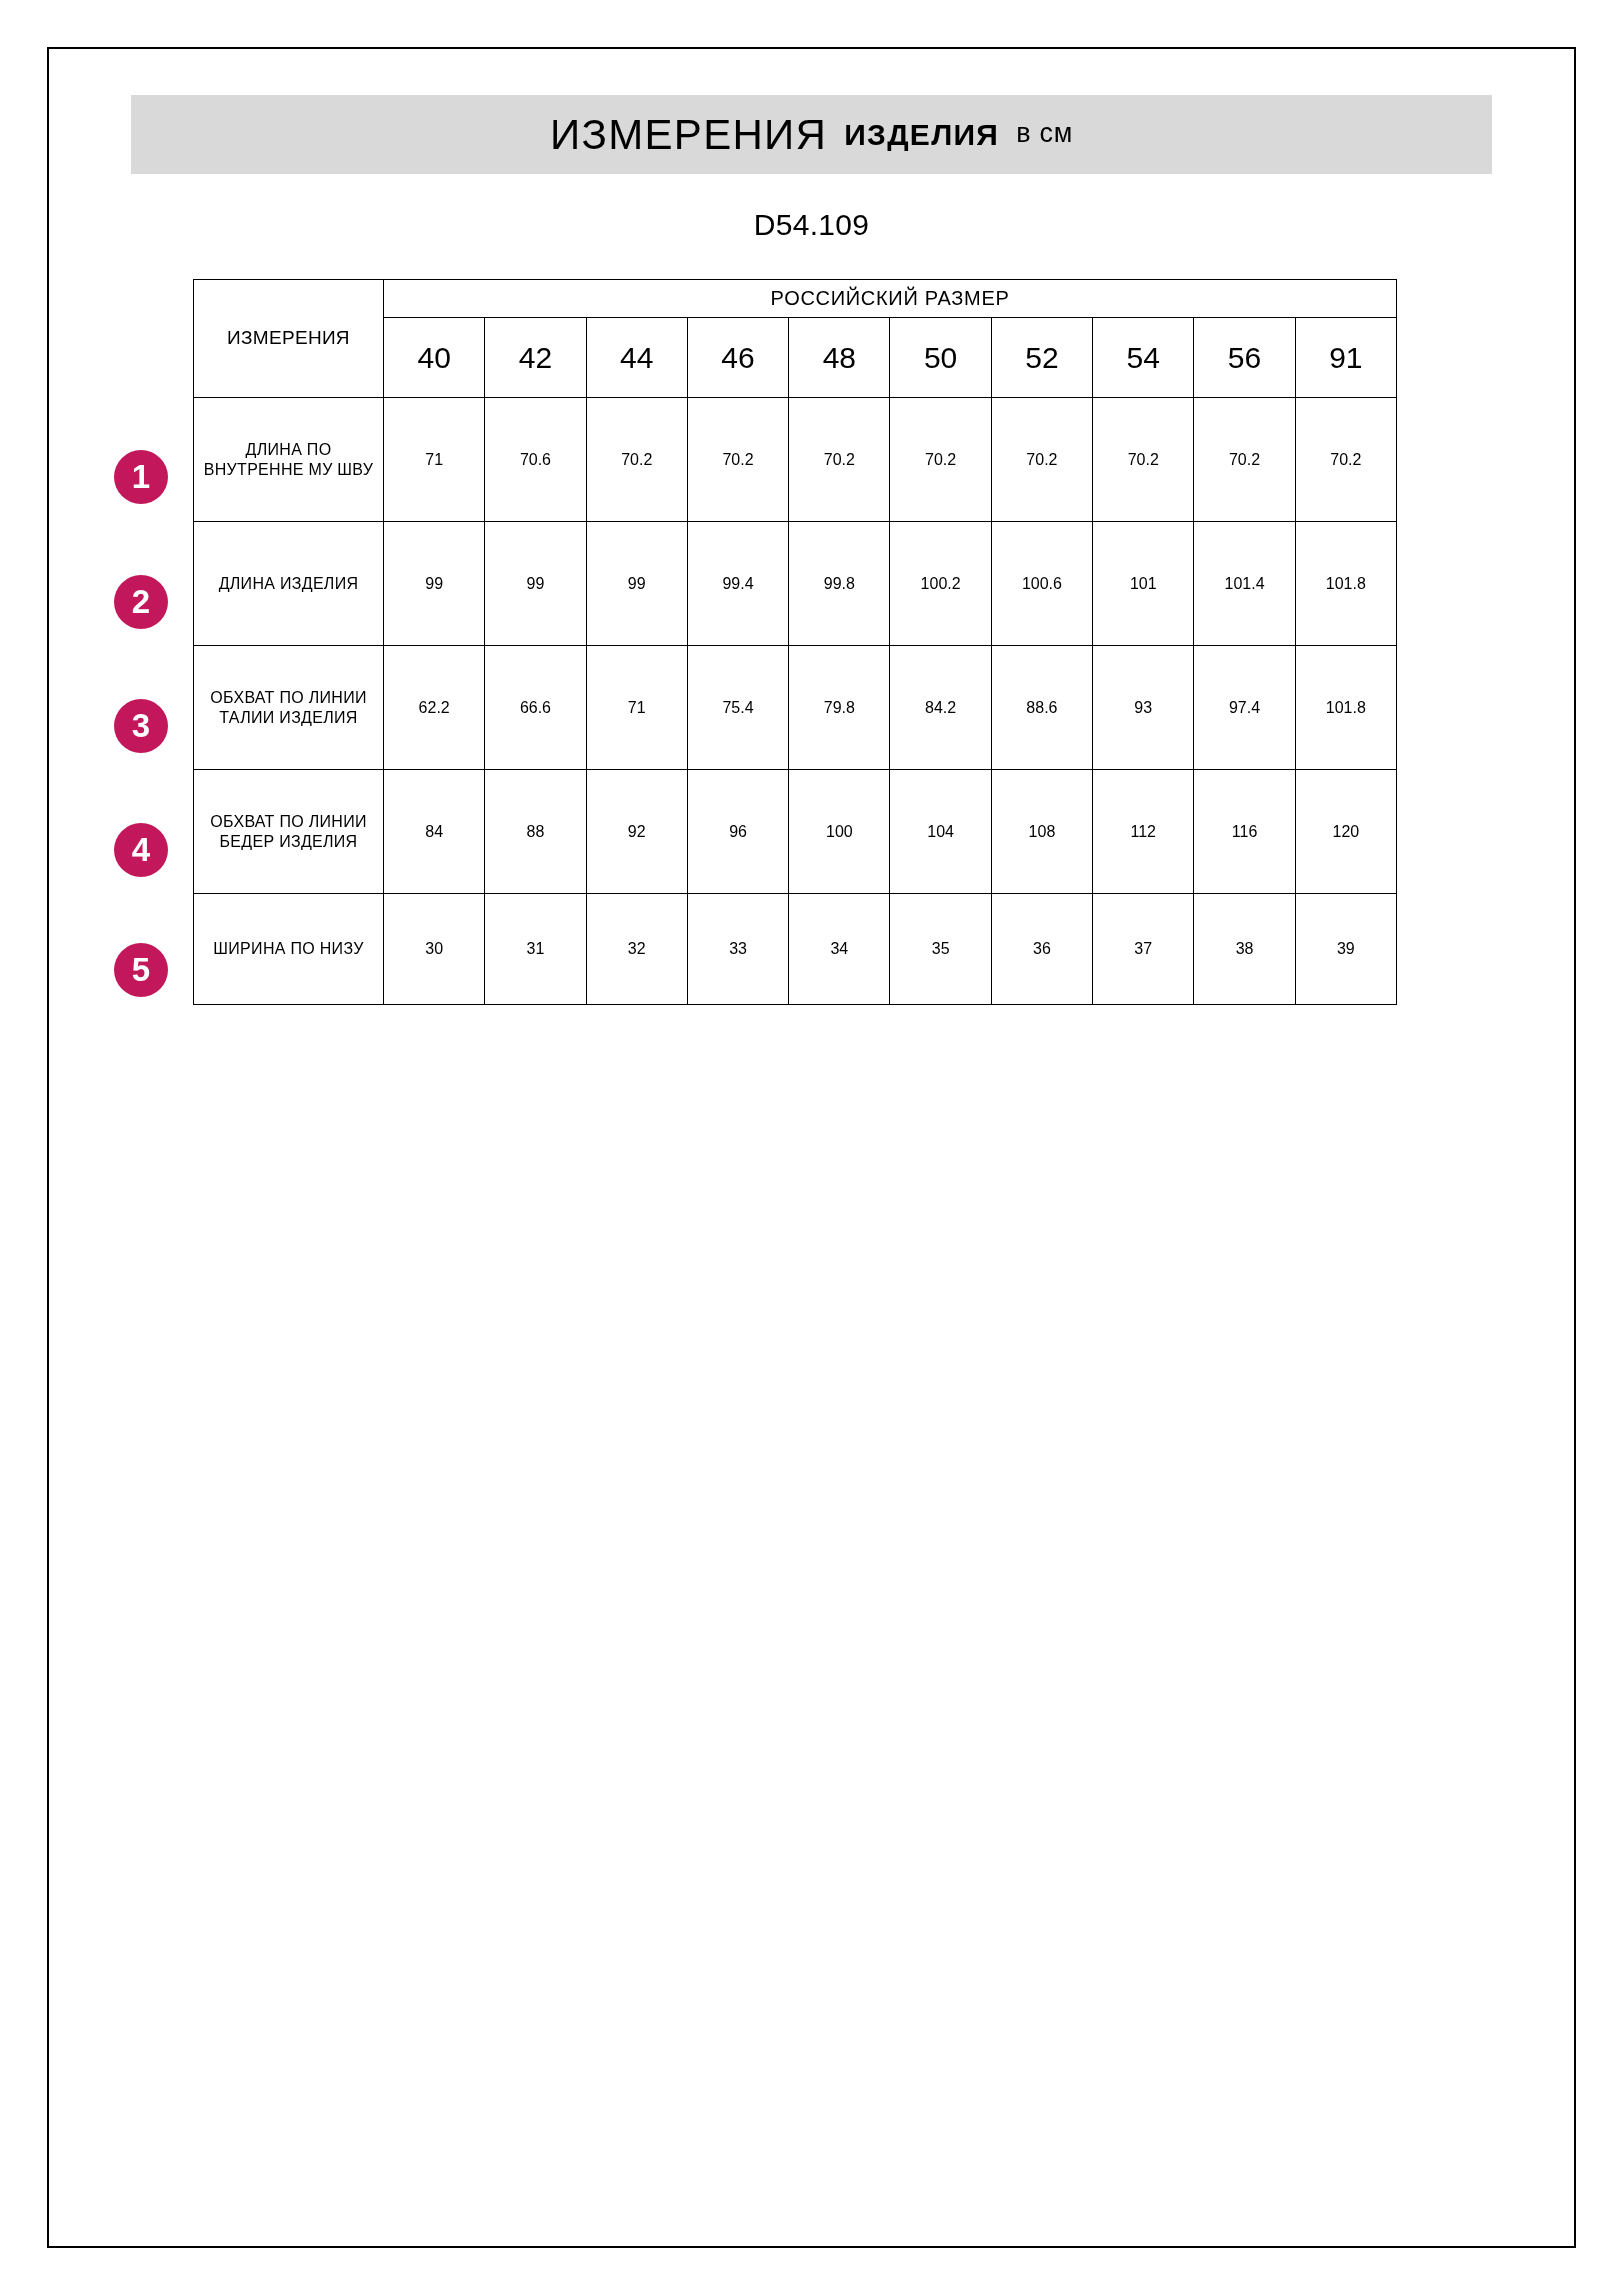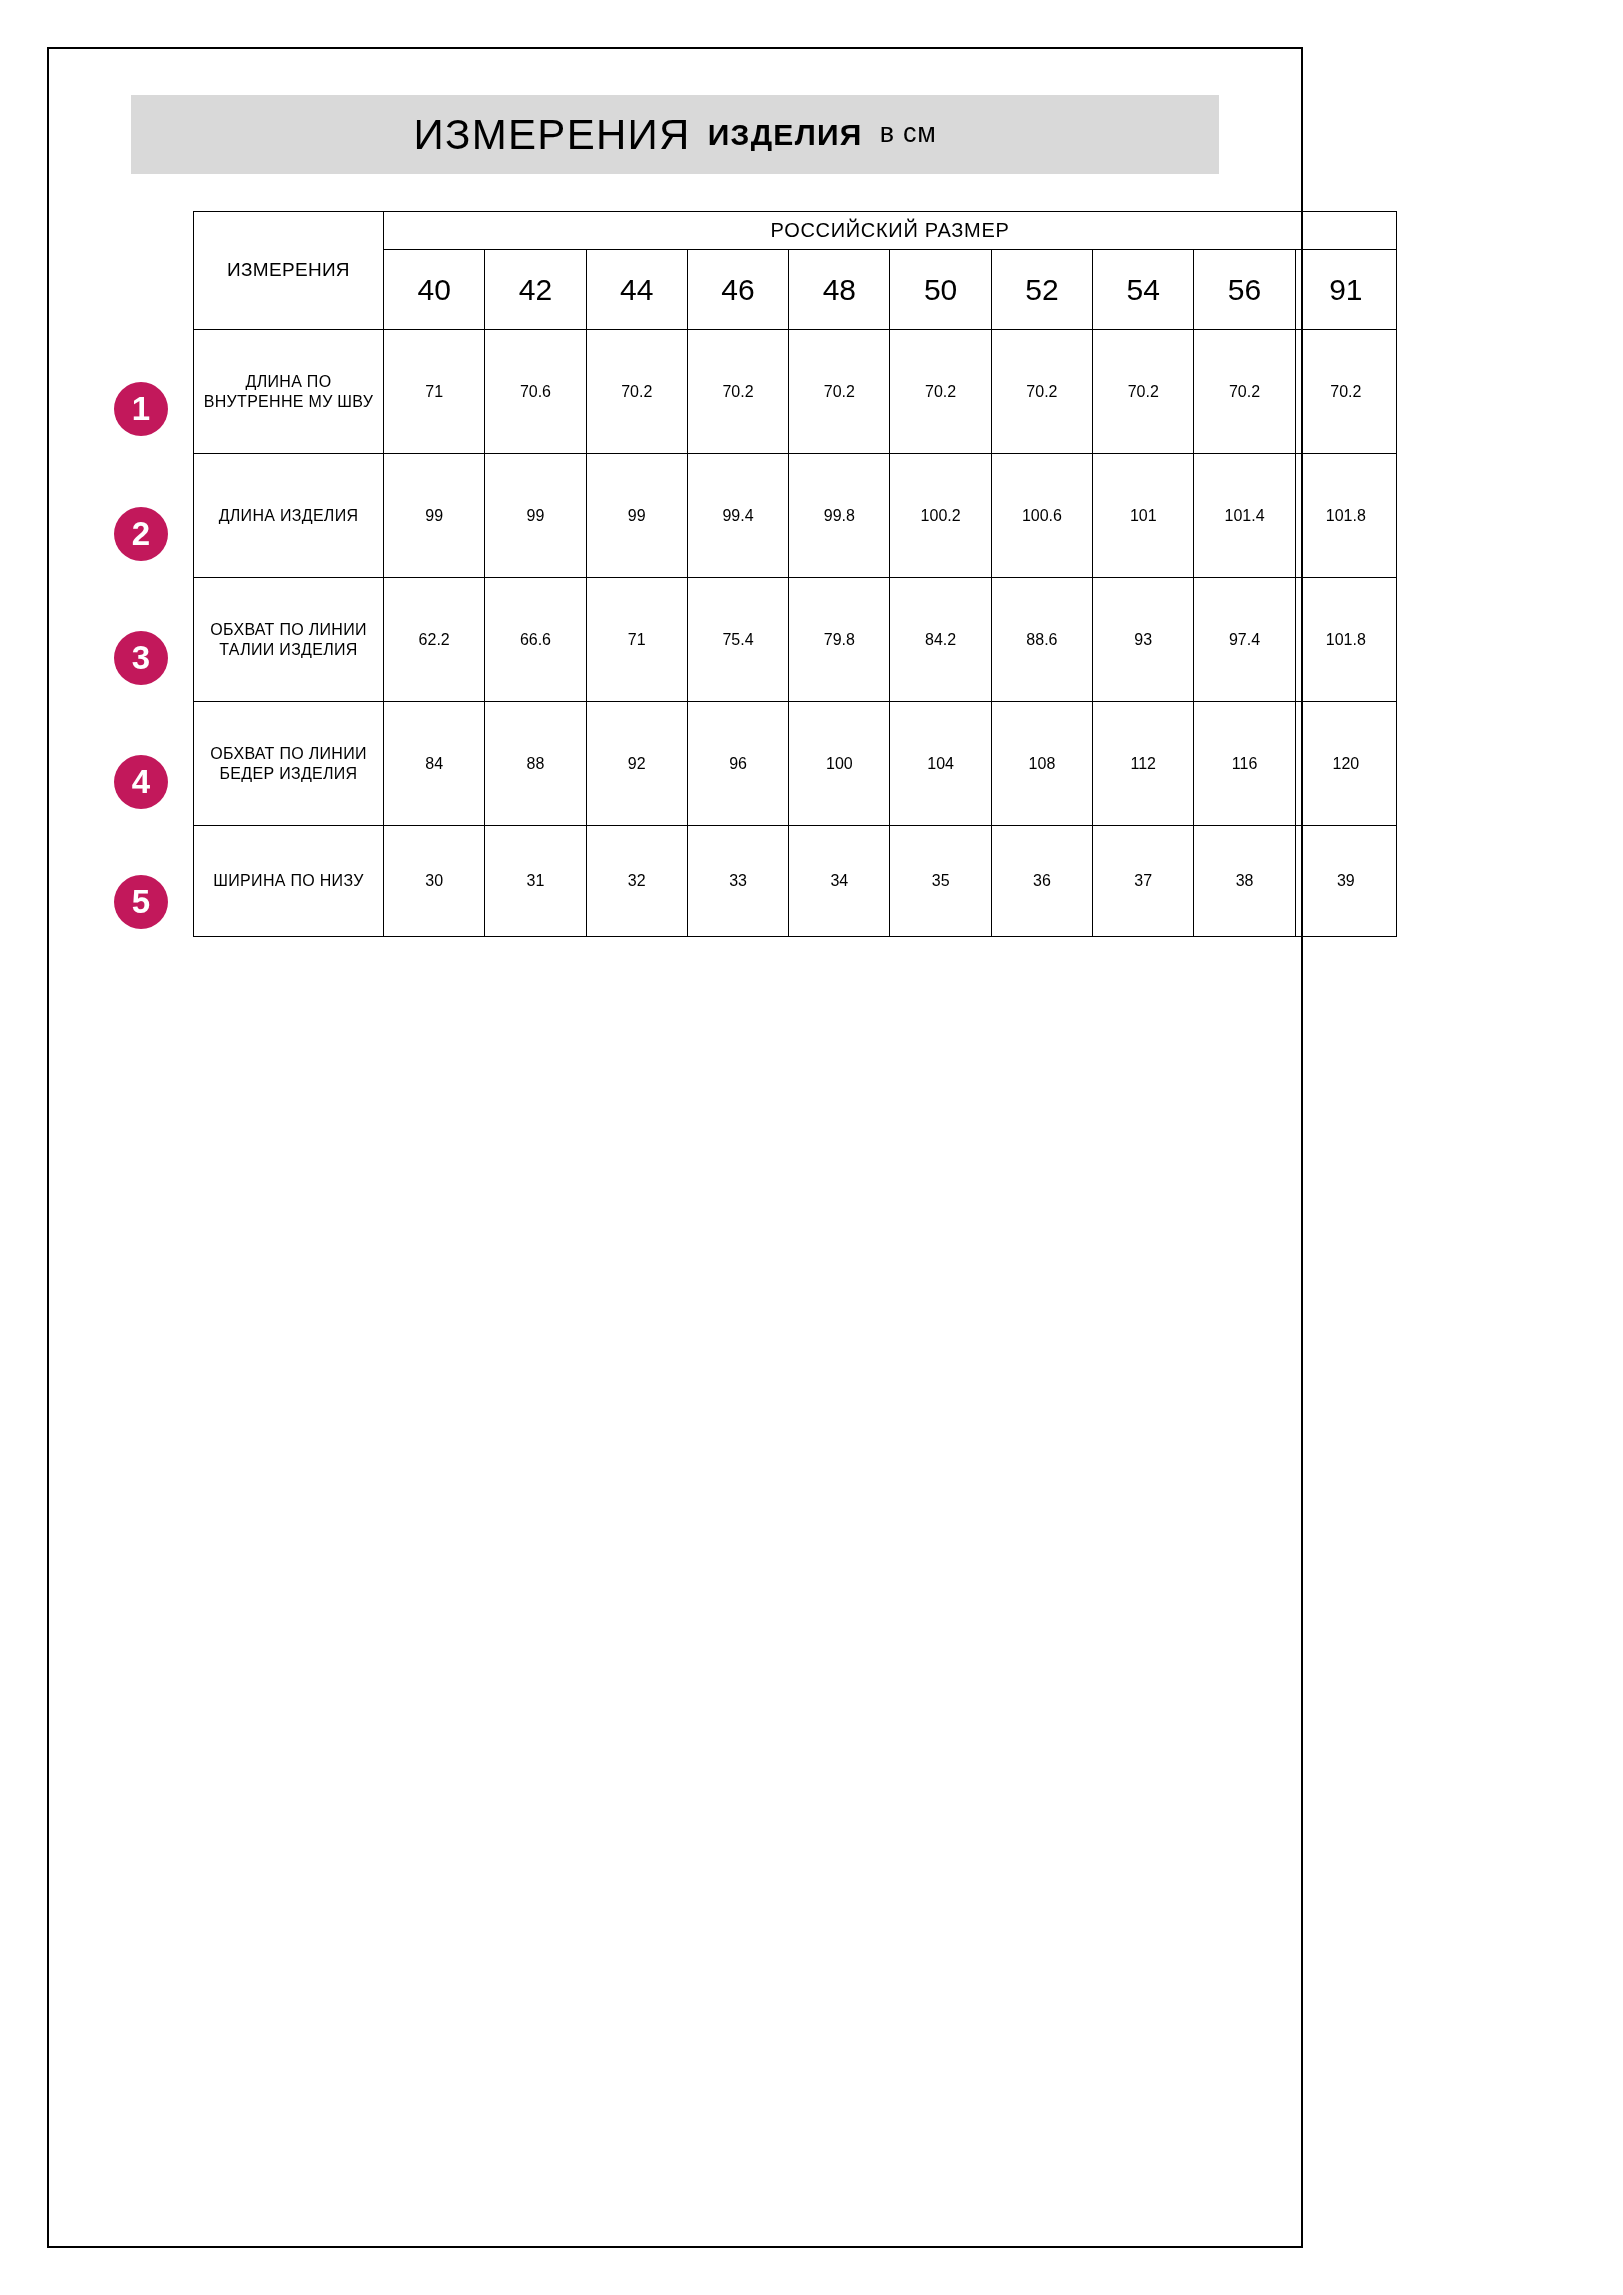--- a/index.html
+++ b/index.html
@@ -11,21 +11,21 @@
     width: 1623px;
     height: 2295px;
     font-family: "Liberation Sans", sans-serif;
     color: #000000;
     position: relative;
   }
   .page-frame {
     position: absolute;
     left: 47px;
     top: 47px;
-    width: 1256px;
+    width: 1529px;
     height: 2201px;
     border: 2.6px solid #000000;
     box-sizing: border-box;
   }
   .content {
     position: absolute;
     left: 0;
     top: 0;
     width: 100%;
     box-sizing: border-box;
@@ -155,20 +155,21 @@
 
 <div class="page-frame">
   <div class="content">
 
     <div class="title-banner">
       <span class="title-main">ИЗМЕРЕНИЯ</span>
       <span class="title-strong">ИЗДЕЛИЯ</span>
       <span class="title-unit">в см</span>
     </div>
 
+    <div class="code-line">D54.109</div>
 
 
     <div class="table-wrap">
 
       <div class="badge" style="top:171px">1</div>
       <div class="badge" style="top:296px">2</div>
       <div class="badge" style="top:420px">3</div>
       <div class="badge" style="top:544px">4</div>
       <div class="badge" style="top:664px">5</div>
 

